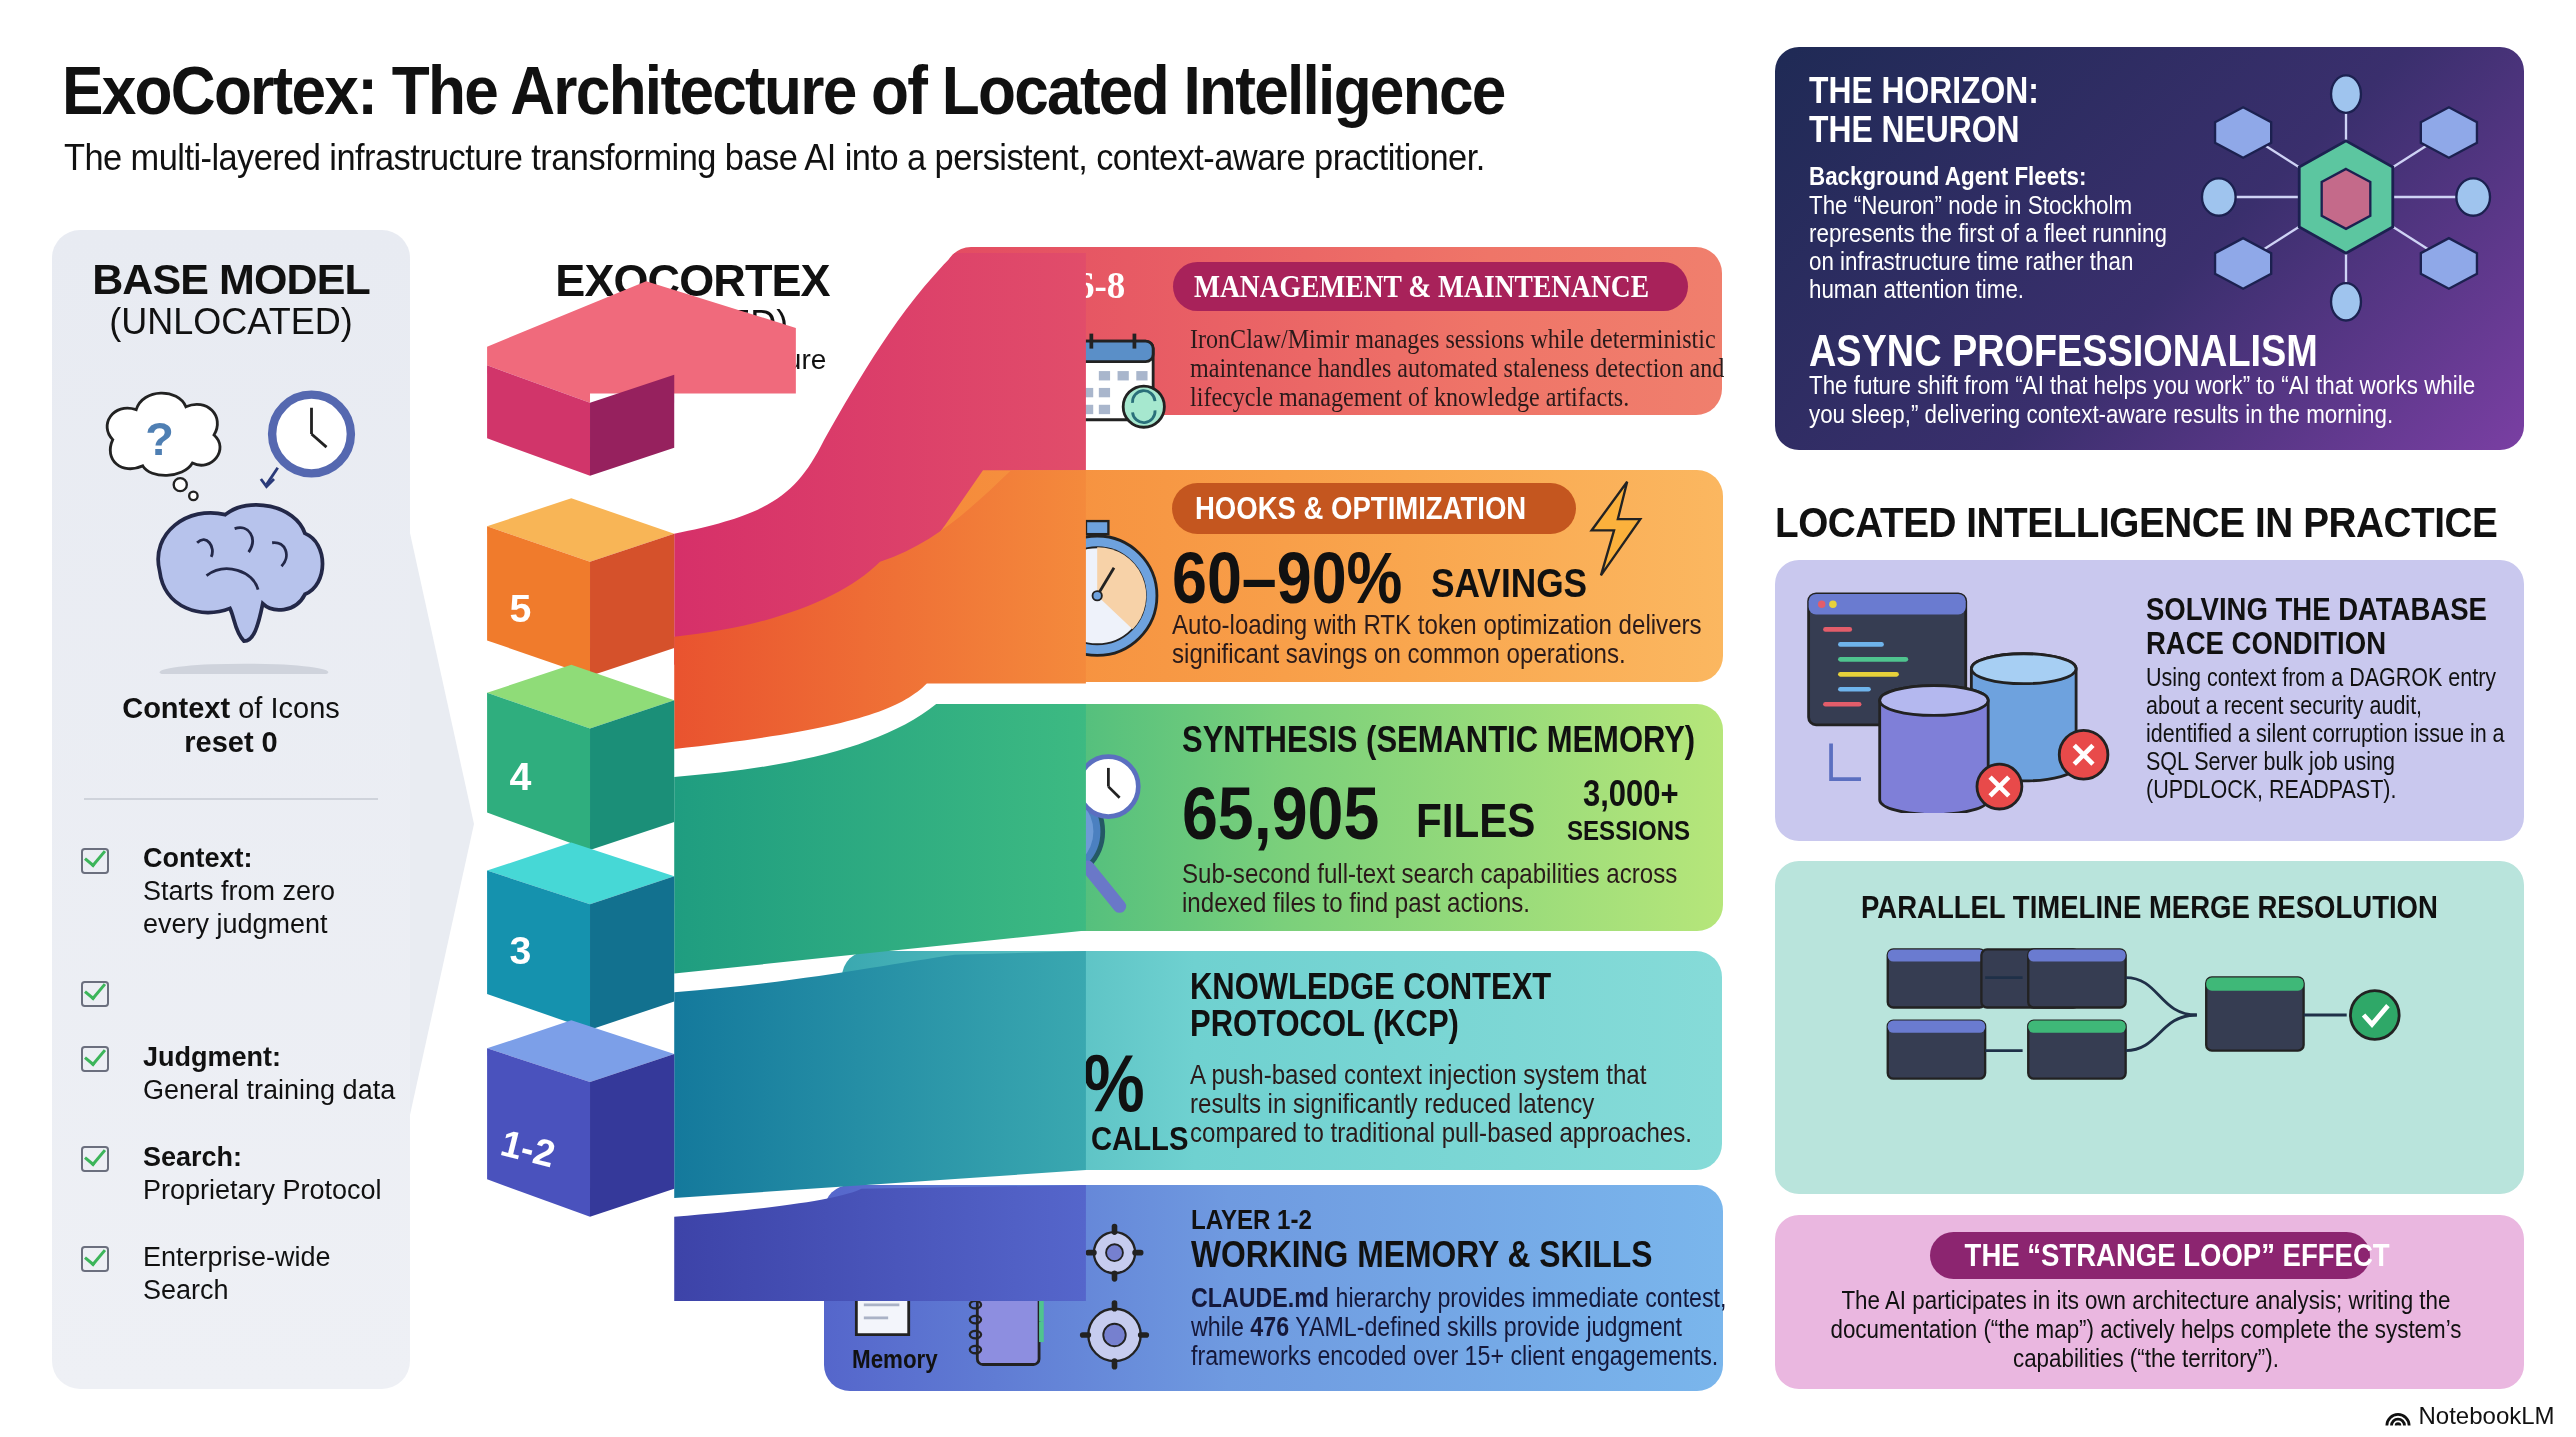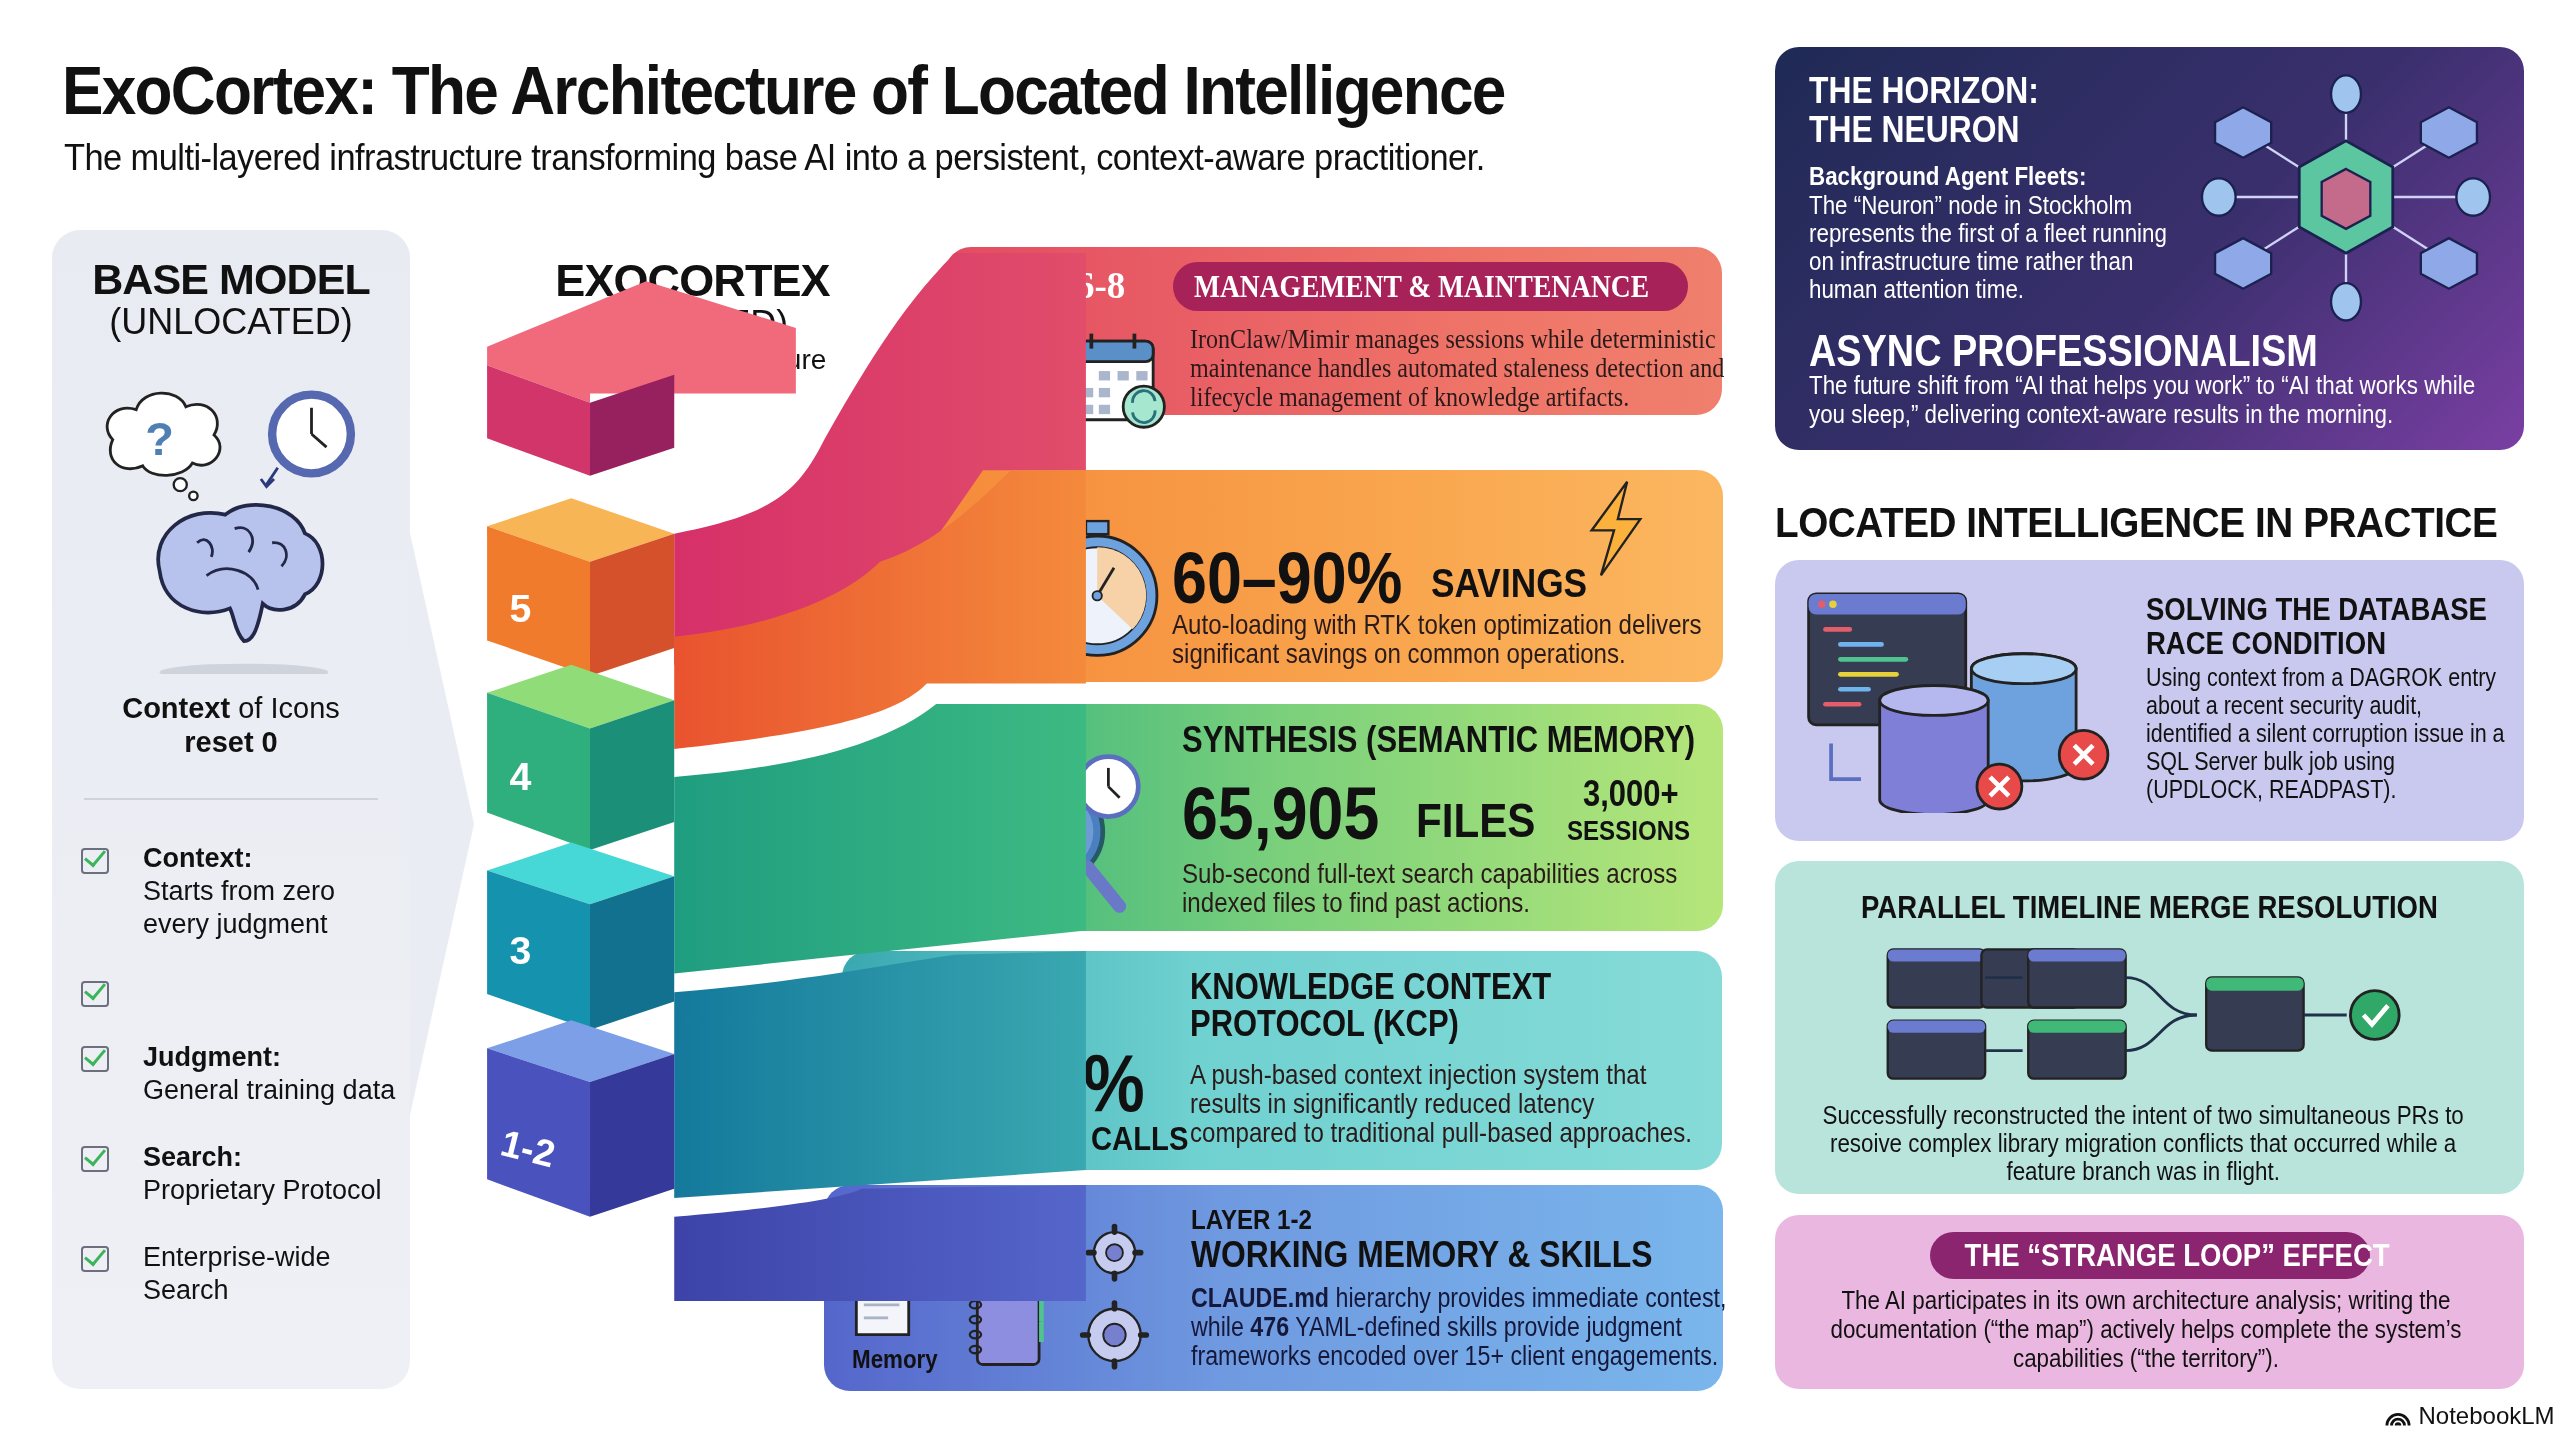--- a/index.html
+++ b/index.html
@@ -145,20 +145,21 @@
       </g>
     <circle cx="82" cy="84" r="22" fill="#a6e8cf" stroke="#222" stroke-width="3"></circle>
     <path d="M70 80 A12 12 0 0 1 94 78 M94 88 A12 12 0 0 1 70 90" fill="none" stroke="#2a6f7a" stroke-width="3"></path>
   </svg>
   <div class="body-txt" style="left:245px;top:77px;width:580px;">
       <span class="narrow" style="white-space:normal;width:646px;display:block;font-size:28px;line-height:29px;">IronClaw/Mimir manages sessions while deterministic maintenance handles automated staleness detection and lifecycle management of knowledge artifacts.</span>
     </div>
 </div>
 
 <div class="card c-hooks">
+  <div class="pill" style="left:245px;top:13px;width:404px;height:51px;background:#c4561f;font-size:32px;line-height:51px;padding-left:22.5px;"><span class="narrow">HOOKS &amp; OPTIMIZATION</span></div>
   <svg style="position:absolute;left:75px;top:47px" width="168" height="150" viewBox="0 0 180 160">
     <line x1="10" y1="60" x2="40" y2="60" stroke="#222" stroke-width="4"></line>
     <line x1="2" y1="80" x2="36" y2="80" stroke="#222" stroke-width="4"></line>
     <line x1="10" y1="100" x2="40" y2="100" stroke="#222" stroke-width="4"></line>
     <rect x="90" y="4" width="24" height="14" fill="#6ea2de" stroke="#222" stroke-width="2.5"></rect>
     <circle cx="102" cy="84" r="64" fill="#6ea2de" stroke="#222" stroke-width="3"></circle>
     <circle cx="102" cy="84" r="52" fill="#eef2fa" stroke="#222" stroke-width="2"></circle>
     <path d="M102 84 L102 32 A52 52 0 0 1 140 120 Z" fill="#f7d2a8"></path>
     <line x1="102" y1="84" x2="120" y2="54" stroke="#222" stroke-width="3"></line>
     <circle cx="102" cy="84" r="5" fill="#6ea2de" stroke="#222" stroke-width="2"></circle>
@@ -432,23 +433,20 @@
     <g stroke="#1f3048" stroke-width="3" fill="none">
       <line x1="124" y1="40" x2="164" y2="40"></line>
         <line x1="124" y1="118" x2="164" y2="118"></line>
       <path d="M274 40 C310 40 310 80 350 80"></path>
         <path d="M274 118 C310 118 310 80 350 80"></path>
       <line x1="464" y1="80" x2="510" y2="80"></line>
     </g>
     <circle cx="540" cy="80" r="26" fill="#2fa868" stroke="#222" stroke-width="3"></circle>
     <path d="M528 80 L537 90 L554 70" stroke="#fff" stroke-width="5" fill="none"></path>
   </svg>
-  <div style="position:absolute;left:28px;top:240px;width:693px;text-align:center;font-size:26px;line-height:28px;">
-      <span class="narrow" style="white-space:normal;display:block;width:805px;transform-origin:left top;margin-left:-5.6px;">Successfully reconstructed the intent of two simultaneous PRs to resoive complex library migration conflicts that occurred while a feature branch was in flight.</span>
-    </div>
 </div>
 
 <div class="abs loop-card">
   <div class="pill" style="left:155px;top:17px;width:440px;height:47px;background:#8c2570;font-size:32px;line-height:47px;text-align:center;"><span class="narrow" style="transform-origin:center top;">THE “STRANGE LOOP” EFFECT</span></div>
   <div style="position:absolute;left:47px;top:71px;width:655px;text-align:center;font-size:26px;line-height:29px;">
       <span class="narrow" style="white-space:normal;display:block;width:758px;margin-left:-1.9px;">The AI participates in its own architecture analysis; writing the documentation (“the map”) actively helps complete the system’s capabilities (“the territory”).</span>
     </div>
 </div>
 
 <div class="abs nlm">

